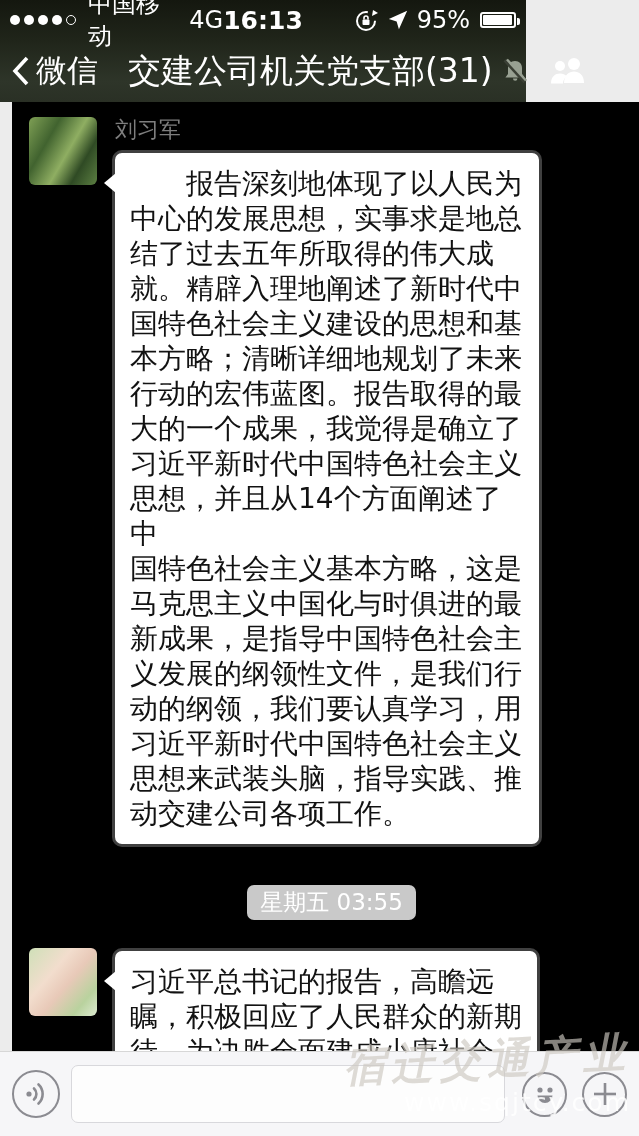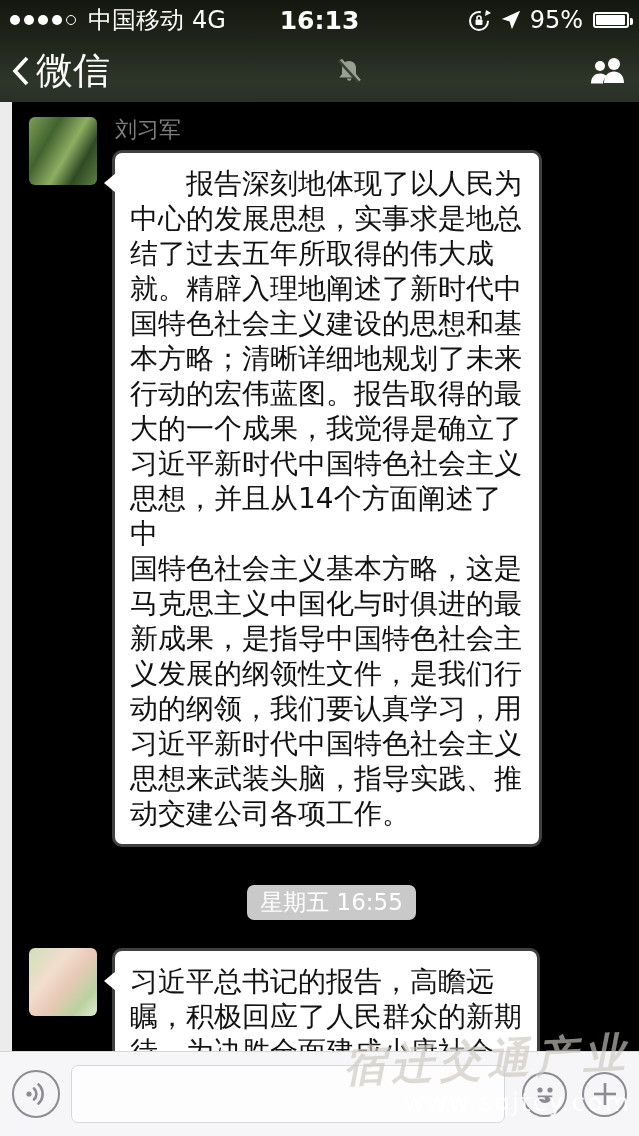--- a/index.html
+++ b/index.html
@@ -1,36 +1,36 @@
 <!DOCTYPE html>
 <html><head>
 <meta charset="utf-8">
 <style>
   html,body{margin:0;padding:0;background:#555;}
   *{box-sizing:border-box;font-family:"DejaVu Sans","Liberation Sans",sans-serif;}
   .screen{position:relative;width:639px;height:1136px;margin:0 auto;background:#ececec;overflow:hidden;}
 
   
-  .header{position:absolute;top:0;left:0;width:639px;height:102px;
+  .header{position:absolute;top:0;left:0;width:526px;height:102px;
     background:linear-gradient(to bottom,#14170f 0%,#20251a 40%,#2e3529 80%,#2a3025 100%);
     color:#fff;z-index:30;}
   .status-bar{display:flex;align-items:center;height:40px;padding:0 10px;font-size:24px;}
   .sb-left{display:flex;align-items:center;gap:8px;flex:1;}
   .dots{display:flex;align-items:center;gap:4px;margin-right:4px;}
   .dot{width:10px;height:10px;border-radius:50%;background:#fff;}
   .dot.empty{background:transparent;border:1.5px solid #fff;}
   .sb-time{flex:0 0 auto;font-weight:700;font-size:25px;}
   .sb-right{display:flex;align-items:center;justify-content:flex-end;gap:8px;flex:1;}
   .batt{position:relative;width:36px;height:16px;border:2px solid #fff;border-radius:3px;margin-left:2px;}
   .batt .fill{position:absolute;left:1px;top:1px;bottom:1px;width:90%;background:#fff;border-radius:1px;}
   .batt .nub{position:absolute;right:-6px;top:4px;width:3px;height:7px;background:#fff;border-radius:0 2px 2px 0;}
 
   .nav-bar{display:flex;align-items:center;height:62px;padding:0 10px;}
   .back{display:flex;align-items:center;gap:4px;cursor:pointer;min-width:118px;}
-  .back-label{font-size:37px;color:#fff;}
+  .back-label{font-size:31px;color:#fff;}
   .title-wrap{flex:1;display:flex;align-items:center;justify-content:center;gap:8px;white-space:nowrap;}
   .title{font-size:33px;font-weight:500;color:#fff;}
   .members{min-width:60px;display:flex;justify-content:flex-end;cursor:pointer;}
 
   
   .chat{position:absolute;top:102px;left:12px;width:639px;height:949px;overflow:hidden;background:#000000;}
   .msg{display:flex;align-items:flex-start;padding:15px 18px 0 17px;}
   .avatar{flex:0 0 68px;width:68px;height:68px;border-radius:6px;margin-right:15px;}
   .avatar.a1{background:linear-gradient(120deg,#7fa055 0%,#41632f 30%,#8fae62 55%,#2f4a24 75%,#5c7f42 100%);}
   .avatar.a2{background:linear-gradient(130deg,#cfe0b8 0%,#f2ddcd 35%,#e8c9b8 55%,#b9d29e 80%,#dcead0 100%);}
@@ -108,20 +108,21 @@
     <div class="nav-bar">
       <div class="back">
         <span>
           <svg width="22" height="32" viewBox="0 0 22 32">
               <polyline points="17,3 5,16 17,29" fill="none" stroke="#fff" stroke-width="3.6"></polyline>
             </svg>
         </span>
         <span class="back-label">微信</span>
       </div>
       <div class="title-wrap">
+        <span class="title">交建公司机关党支部(31)</span>
         <span>
           <svg width="28" height="28" viewBox="0 0 28 28">
             <path d="M14 4 c-4.4 0 -7 3 -7 7 v6 l-2.6 3.4 h19.2 L21 17 v-6 c0 -4 -2.6 -7 -7 -7 z" fill="#98a092"></path>
             <path d="M12 21.5 a2.2 2.2 0 0 0 4.4 0 z" fill="#98a092"></path>
             <line x1="4" y1="3" x2="24" y2="25" stroke="#3a3f35" stroke-width="4"></line>
             <line x1="6" y1="2.5" x2="25" y2="23.5" stroke="#98a092" stroke-width="2.4"></line>
           </svg>
         </span>
       </div>
       <div class="members">
@@ -161,21 +162,21 @@
 义发展的纲领性文件，是我们行
 动的纲领，我们要认真学习，用
 习近平新时代中国特色社会主义
 思想来武装头脑，指导实践、推
 动交建公司各项工作。</div>
         </div>
       </div>
     </div>
 
     <div class="time-pill-row">
-      <span class="time-pill">星期五 16:55</span>
+      <span class="time-pill">星期五 03:55</span>
     </div>
 
     <div class="msg" style="padding-top:14px;">
       <div class="avatar a2"></div>
       <div class="msg-body">
         <div class="bubble">
           <span class="tail"></span>
           <div class="bubble-text">习近平总书记的报告，高瞻远
 瞩，积极回应了人民群众的新期
 待，为决胜全面建成小康社会，

